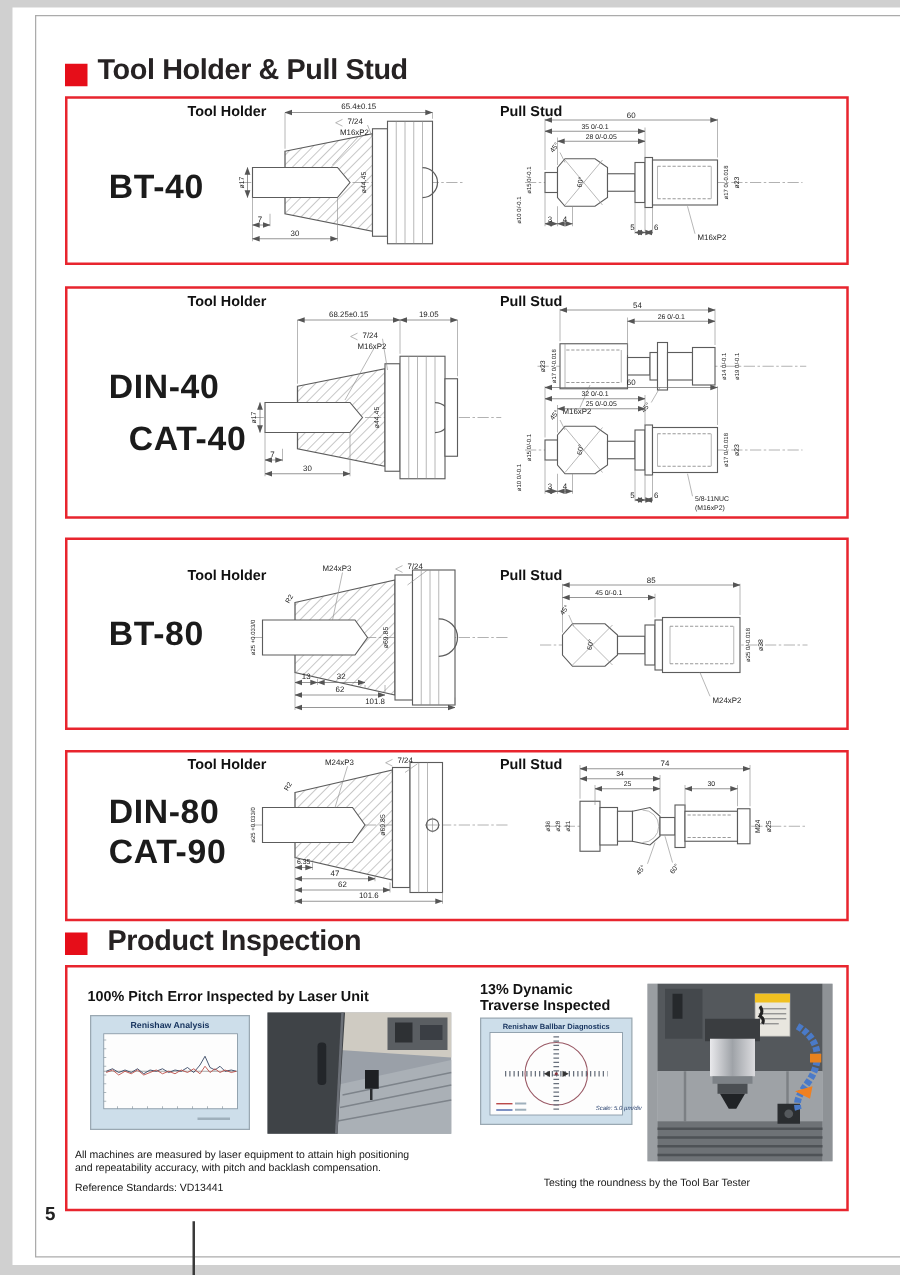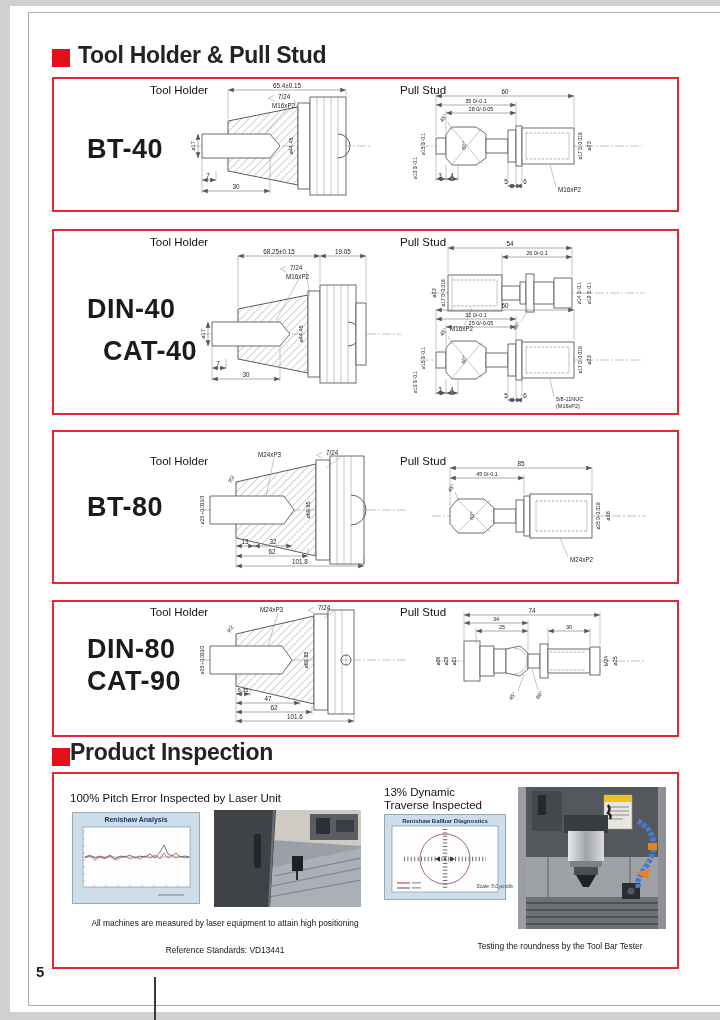--- a/index.html
+++ b/index.html
@@ -4,35 +4,35 @@
 <style>
   html,body{margin:0;padding:0}
   body{width:720px;height:1020px;background:#d0d0d0;overflow:hidden;position:relative;
        font-family:"Liberation Sans",sans-serif;color:#222}
   .abs{position:absolute}
   .page{left:10px;top:6px;width:710px;height:1006px;background:#fff}
   .frame{left:28px;top:12px;width:700px;height:992px;border:1px solid #ababab}
   .red-sq{width:18px;height:18px;background:#e60e19}
   .sec-title{font-size:23px;font-weight:bold;color:#262223;letter-spacing:-0.3px;white-space:nowrap}
   .panel{border:2px solid #e8252e;background:#fff}
-  .sub-label{font-size:11.5px;font-weight:400;color:#111;white-space:nowrap}
+  .sub-label{font-size:11.5px;font-weight:700;color:#111;white-space:nowrap}
   .model{font-size:27px;font-weight:700;color:#1b1b1b;letter-spacing:0.5px;white-space:nowrap}
   svg{overflow:visible;display:block}
   svg text{font-family:"Liberation Sans",sans-serif;font-size:6.3px;fill:#222;text-anchor:middle}
   text.ta{text-anchor:start}
   .f5{font-size:5px}.f48{font-size:4.8px}.f55{font-size:5.5px}
   .ol{fill:none;stroke:#5c5c5c;stroke-width:1}
   .wf{fill:#fff;stroke:#5c5c5c;stroke-width:0.9}
   .hf{fill:url(#h1);stroke:#5c5c5c;stroke-width:1}
   .cl{stroke:#8f8f8f;stroke-width:0.55;stroke-dasharray:9 2 2 2;fill:none}
   .ext{stroke:#8b8b8b;stroke-width:0.5;fill:none}
   .dim{stroke:#666;stroke-width:0.55;fill:none}
   .thd{stroke:#6a6a6a;stroke-width:0.55;stroke-dasharray:2.6 1.4;fill:none}
-  .insp-h{font-size:11.5px;font-weight:normal;color:#131313;line-height:12.5px;white-space:nowrap}
-  .cap{font-size:8.4px;color:#151515;text-align:center;line-height:11px}
+  .insp-h{font-size:11.5px;font-weight:bold;color:#131313;line-height:12.5px;white-space:nowrap}
+  .cap{font-size:8.4px;color:#151515;text-align:left;line-height:11px}
   .capb{font-weight:normal}
   .pagenum{font-size:15px;font-weight:600;color:#222}
   .mark{width:2px;background:#3a3a3a}
 </style>
 </head>
 <body>
 
 <svg width="0" height="0" class="abs">
   <defs>
     <pattern id="h1" patternUnits="userSpaceOnUse" width="5.5" height="5.5" patternTransform="rotate(45)">
@@ -46,21 +46,21 @@
         <stop offset="0.5" stop-color="#9fa3a8"></stop>
         <stop offset="1" stop-color="#dcdcdf"></stop>
     </linearGradient>
   </defs>
 </svg>
 
 <div class="abs page"></div>
 <div class="abs frame"></div>
 
 <div class="abs" style="left:52px;top:47px">
-  <div style="display:flex;align-items:center;gap:8px">
+  <div style="display:flex;align-items:flex-end;gap:8px">
     <div class="red-sq"></div>
     <div class="sec-title" style="margin-top:-5px">Tool Holder &amp; Pull Stud</div>
   </div>
 </div>
 
 <div class="abs panel" style="left:52px;top:77px;width:623px;height:131px"></div>
 <div class="abs sub-label" style="left:150px;top:84px">Tool Holder</div>
 <div class="abs sub-label" style="left:400px;top:84px">Pull Stud</div>
 <div class="abs model" style="left:87px;top:134px">BT-40</div>
 
@@ -423,21 +423,21 @@
   <text class="f5" x="12" y="55" transform="rotate(-90 12 55)">ø36</text>
   <text class="f5" x="20" y="55" transform="rotate(-90 20 55)">ø28</text>
   <text class="f5" x="28" y="55" transform="rotate(-90 28 55)">ø21</text>
   <text class="f55" x="86" y="91" transform="rotate(-55 86 91)">45°</text>
   <text class="f55" x="113" y="90" transform="rotate(-55 113 90)">60°</text>
   <text class="f55" x="180" y="55" transform="rotate(-90 180 55)">M24</text>
   <text class="f55" x="189" y="55" transform="rotate(-90 189 55)">ø25</text>
 </svg>
 
 <div class="abs" style="left:52px;top:744px">
-  <div style="display:flex;align-items:flex-end;gap:0">
+  <div style="display:flex;align-items:center;gap:16px">
     <div class="red-sq"></div>
     <div class="sec-title" style="margin-top:-5px">Product Inspection</div>
   </div>
 </div>
 
 <div class="abs panel" style="left:52px;top:772px;width:623px;height:193px"></div>
 
 <div class="abs insp-h" style="left:70px;top:792px">100% Pitch Error Inspected by Laser Unit</div>
 
 <svg class="abs" style="left:72px;top:812px" width="128" height="92" viewBox="0 0 128 92">
@@ -480,20 +480,21 @@
   <line x1="55" y1="87" x2="147" y2="70" stroke="#7d838a" stroke-width="1.2"></line>
   <polygon points="0,0 62,0 56,97 0,97" fill="#3f4347"></polygon>
   <rect x="40" y="24" width="7" height="34" rx="3" fill="#23262a"></rect>
   <line x1="60" y1="0" x2="55" y2="97" stroke="#6c7077" stroke-width="2"></line>
   <rect x="78" y="46" width="11" height="15" fill="#1e2023"></rect>
   <line x1="83" y1="61" x2="83" y2="70" stroke="#2a2d30" stroke-width="2"></line>
 </svg>
 
 <div class="abs cap" style="left:60px;top:918px;width:330px">
   <div>All machines are measured by laser equipment to attain high positioning</div>
+  <div>and repeatability accuracy, with pitch and backlash compensation.</div>
 </div>
 <div class="abs cap capb" style="left:60px;top:945px;width:330px">Reference Standards: VD13441</div>
 
 <div class="abs insp-h" style="left:384px;top:786px">
   <div>13% Dynamic</div>
   <div>Traverse Inspected</div>
 </div>
 
 <svg class="abs" style="left:384px;top:814px" width="122" height="86" viewBox="0 0 122 86">
   <rect x="0.5" y="0.5" width="121" height="85" fill="#cddeea" stroke="#9aa8b2"></rect>

